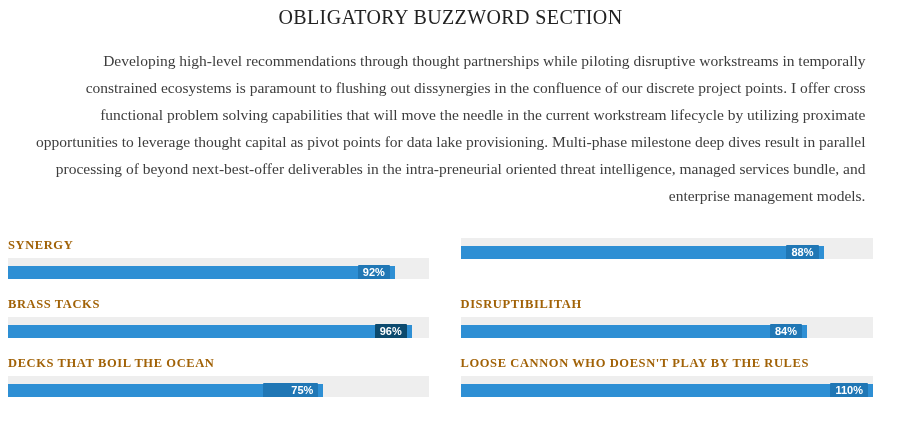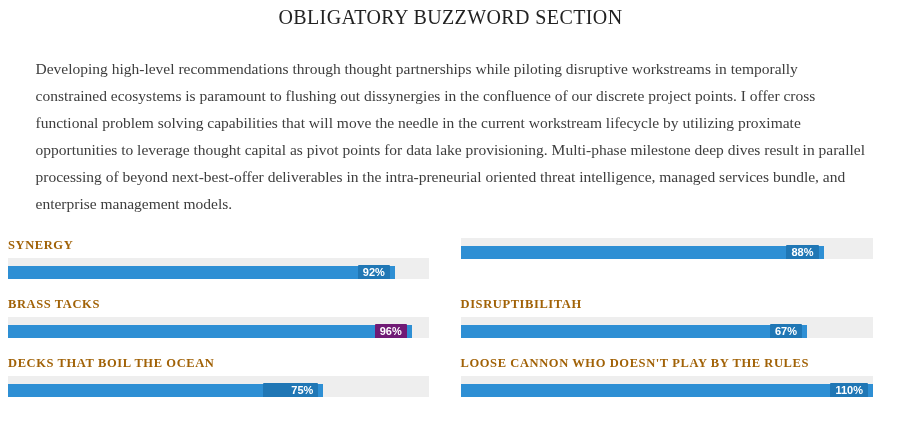--- a/index.html
+++ b/index.html
@@ -24,23 +24,23 @@
     text-align: center;
     font-family: "Liberation Serif", serif;
     font-size: 20px;
     font-weight: normal;
     letter-spacing: 0.4px;
     color: #222222;
     margin: 0;
     padding: 6px 0 14px 0;
   }
   .paragraph {
-    margin: 12px auto;
+    margin: 4px auto;
     width: 830px;
-    text-align: left;
+    text-align: right;
     font-family: "Liberation Serif", serif;
     font-size: 15.5px;
     line-height: 27px;
     color: #3d3d3d;
   }
   .skills {
     position: absolute;
     top: 238px;
     left: 0;
     width: 901px;
@@ -121,30 +121,30 @@
         <div class="bar-fill" style="width: 88%; background: rgb(46, 143, 212);">
           <span class="bar-value" style="background: rgb(32, 119, 181);">88%</span>
         </div>
       </div>
     </div>
 
     <div class="skill">
       <div class="skill-label">BRASS TACKS</div>
       <div class="bar-track" style="background: rgb(238, 238, 238);">
         <div class="bar-fill" style="width: 96%; background: rgb(46, 143, 212);">
-          <span class="bar-value" style="background: #701a75;">96%</span>
+          <span class="bar-value" style="background: #0c4a6e;">96%</span>
         </div>
       </div>
     </div>
 
     <div class="skill right">
       <div class="skill-label">DISRUPTIBILITAH</div>
       <div class="bar-track" style="background: rgb(238, 238, 238);">
         <div class="bar-fill" style="width: 84%; background: rgb(46, 143, 212);">
-          <span class="bar-value" style="background: rgb(32, 119, 181);">67%</span>
+          <span class="bar-value" style="background: rgb(32, 119, 181);">84%</span>
         </div>
       </div>
     </div>
 
     <div class="skill">
       <div class="skill-label">DECKS THAT BOIL THE OCEAN</div>
       <div class="bar-track" style="background: rgb(238, 238, 238);">
         <div class="bar-fill" style="width: 75%; background: rgb(46, 143, 212);">
           <span class="bar-value" style="background: rgb(32, 119, 181); padding-left: 28px;">75%</span>
         </div>

